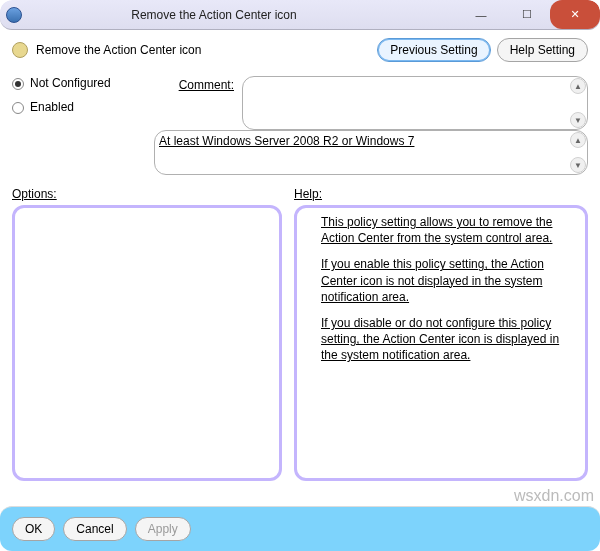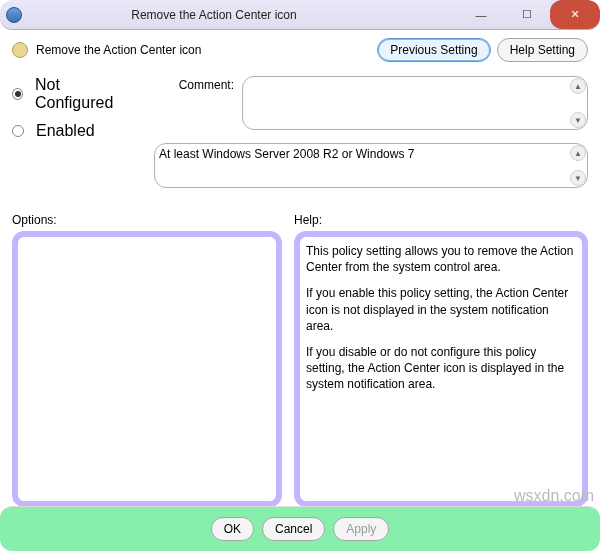--- a/index.html
+++ b/index.html
@@ -77,42 +77,42 @@
   margin-left: 42px;
 }
 .radio-row {
   display: flex;
   gap: 22px;
   margin-bottom: 4px;
 }
 .radio-col { width: 120px; }
 .radio-item {
   display: flex;
-  align-items: center;
-  gap: 12px;
+  align-items: flex-end;
+  gap: 6px;
   margin-bottom: 10px;
-  font-size: 16px;
+  font-size: 12px;
 }
 .radio {
   width: 12px; height: 12px;
   border: 1px solid #888;
   border-radius: 50%;
   display: inline-flex;
   align-items: center;
   justify-content: center;
   background: #fff;
 }
 .radio.checked::after {
   content: "";
   width: 6px; height: 6px;
   background: #333;
   border-radius: 50%;
 }
 .form-col { flex: 1; }
-.form-group { display: flex; margin-bottom: 13px; }
+.form-group { display: flex; margin-bottom: 0; text-decoration: underline; }
 .form-label {
   width: 88px;
   text-align: right;
   padding-right: 8px;
   padding-top: 2px;
 }
 .textarea {
   flex: 1;
   border: 1px solid #b0b0b0;
   background: #fff;
@@ -135,46 +135,47 @@
   justify-content: center;
   font-size: 8px;
   color: #666;
 }
 .scroll-arrow.up { top: 1px; }
 .scroll-arrow.down { bottom: 1px; }
 .panels {
   display: flex;
   gap: 12px;
   margin-top: 12px;
+  text-decoration: underline;
 }
 .panel-col { display: flex; flex-direction: column; }
 .panel-col.options { width: 270px; }
 .panel-col.help { flex: 1; }
 .panel-label { margin-bottom: 4px; }
 .panel-box {
-  border: 6px solid #c4b5fd;
+  border: 3px solid #c4b5fd;
   background: #fff;
   height: 276px;
-  padding: 6px 6px;
+  padding: 6px 24px;
   overflow: hidden;
   font-size: 12px;
   line-height: 1.35;
 }
 .help-text p { margin: 0 0 10px 0; }
 .footer {
   display: flex;
-  justify-content: center;
+  justify-content: flex-start;
   gap: 8px;
   padding: 10px 12px;
   border-top: 1px solid #ddd;
   position: absolute;
   bottom: 0;
   left: 0;
   right: 0;
-  background: #86efac;
+  background: #7dd3fc;
 }
 .btn.disabled { color: #9a9a9a; }
 .watermark {
   position: absolute;
   right: 6px;
   bottom: 46px;
   color: #bbb;
   font-size: 16px;
 }
 </style>

